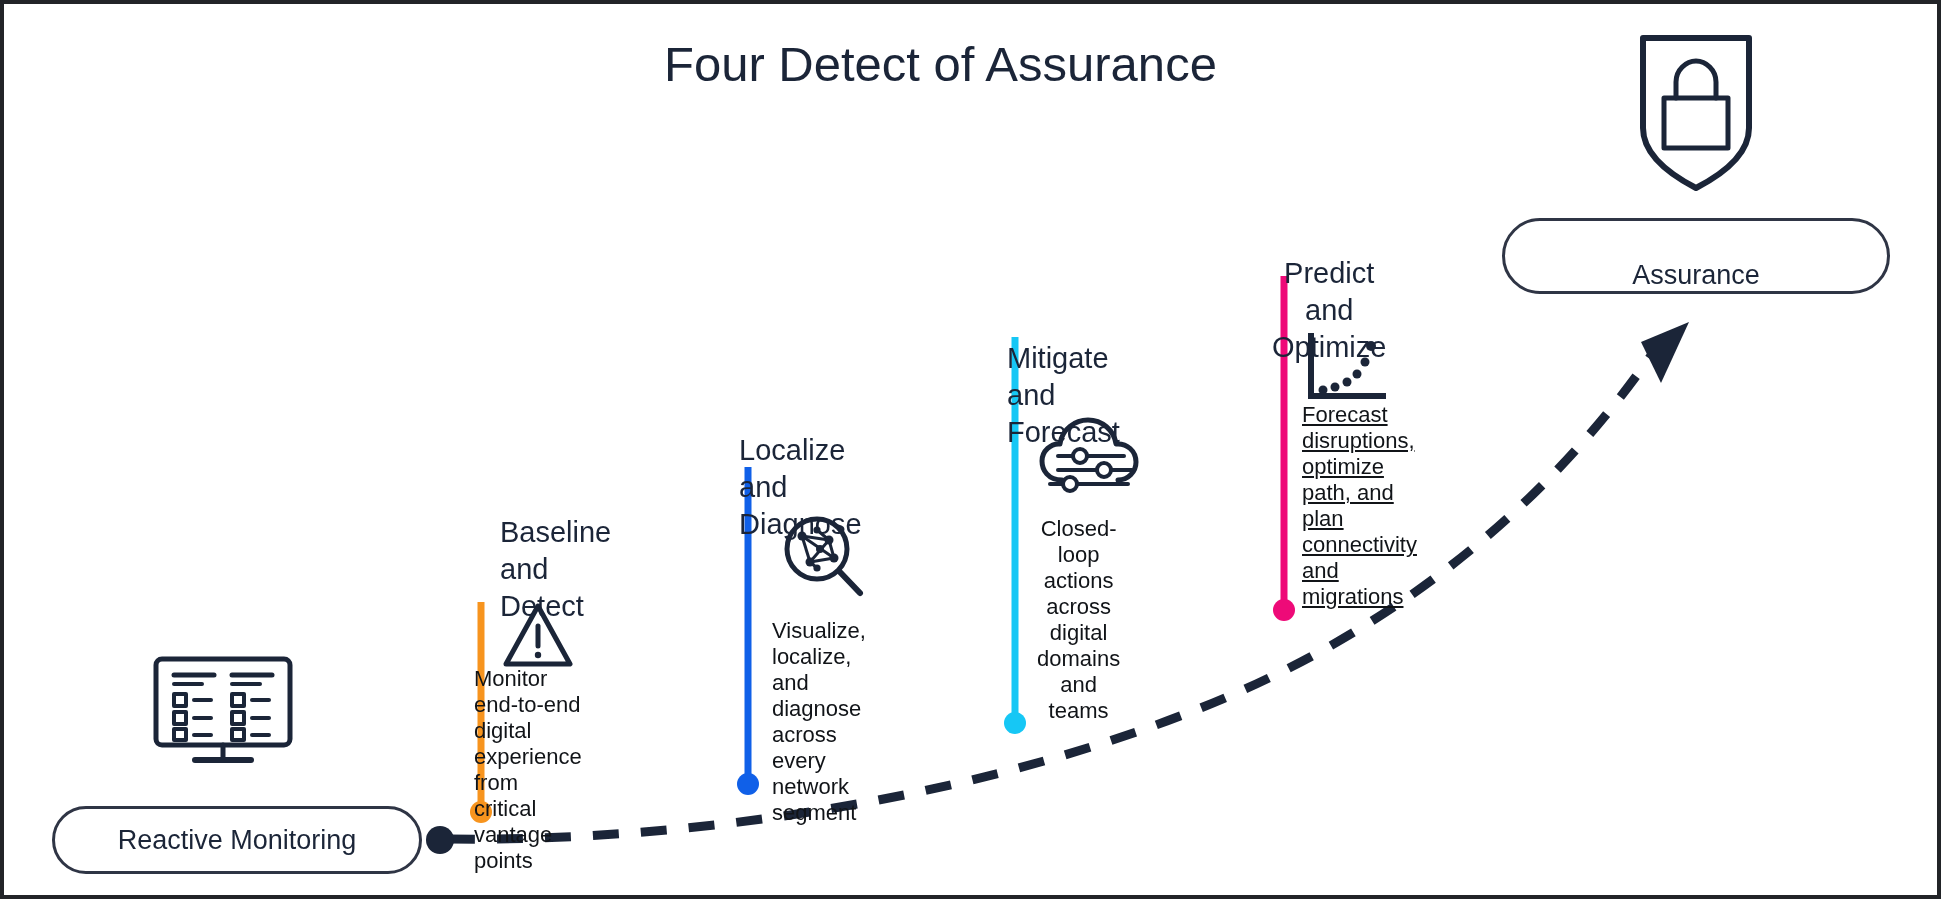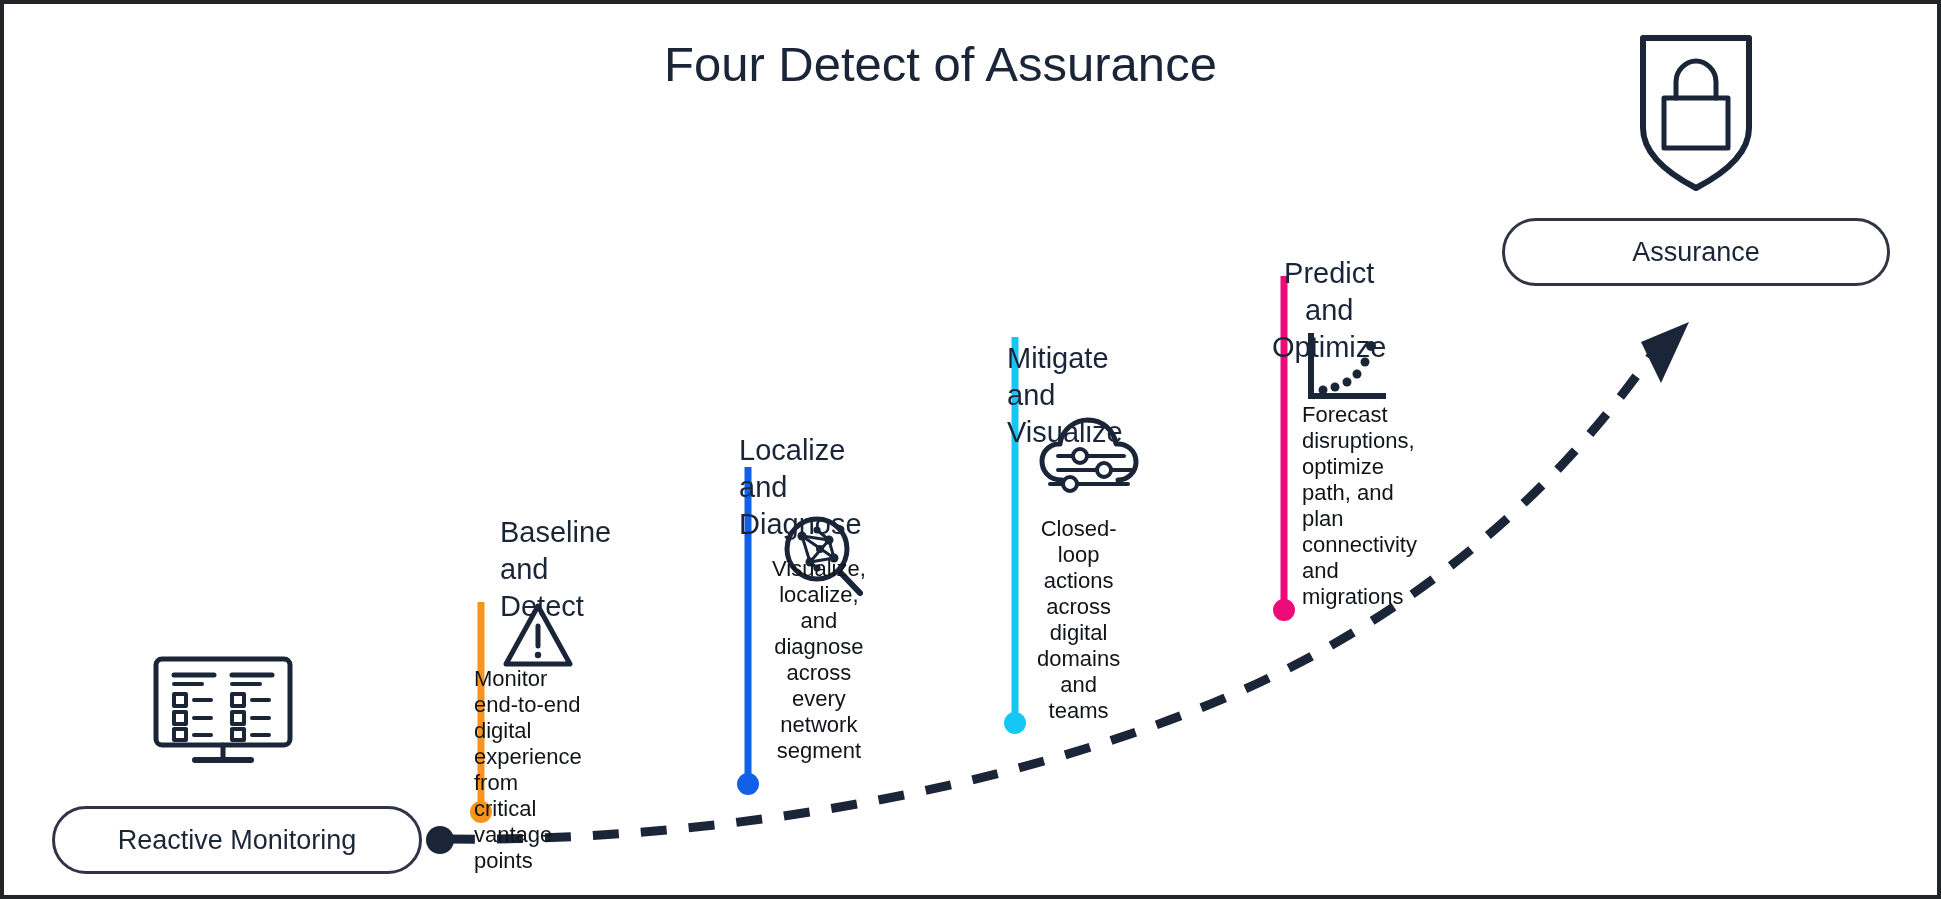--- a/index.html
+++ b/index.html
@@ -58,21 +58,22 @@
     left: 48px;
     top: 782px;
     width: 370px;
     height: 68px;
     margin-top: 20px;
   }
   #pill-assurance {
     left: 1498px;
     top: 214px;
     width: 388px;
-    height: 68px;
+    height: 76px;
+    align-items: flex-end;
   }
 
   .stage {
     position: absolute;
   }
   .stage-title {
     position: absolute;
     font-size: 29px;
     line-height: 37px;
     color: #1b2538;
@@ -221,38 +222,38 @@
     <div class="stage-desc" style="left:470px; top:662px;">Monitor
 end-to-end
 digital experience
 from critical
 vantage points</div>
   </div>
 
   <div class="stage">
     <div class="stage-title" style="left:735px; top:428px;">Localize
 and Diagnose</div>
-    <div class="stage-desc" style="left:768px; top:552px;text-align:center;">Visualize,
+    <div class="stage-desc" style="left:768px; top:614px;">Visualize,
 localize, and
 diagnose across
 every network
 segment</div>
   </div>
 
   <div class="stage">
     <div class="stage-title" style="left:1003px; top:336px;">Mitigate and
-Visualize</div>
+Forecast</div>
     <div class="stage-desc" style="left:1033px; top:512px;text-align:center;">Closed-loop
 actions across
 digital domains
 and teams</div>
   </div>
 
   <div class="stage">
     <div class="stage-title" style="left:1268px; top:251px;text-align:center;">Predict and
 Optimize</div>
-    <div class="stage-desc" style="left:1298px; top:398px;">Forecast disruptions,
+    <div class="stage-desc" style="left:1298px; top:398px;text-decoration:underline;">Forecast disruptions,
 optimize path, and
 plan connectivity
 and migrations</div>
   </div>
 
 </div>
 
 </body></html>

